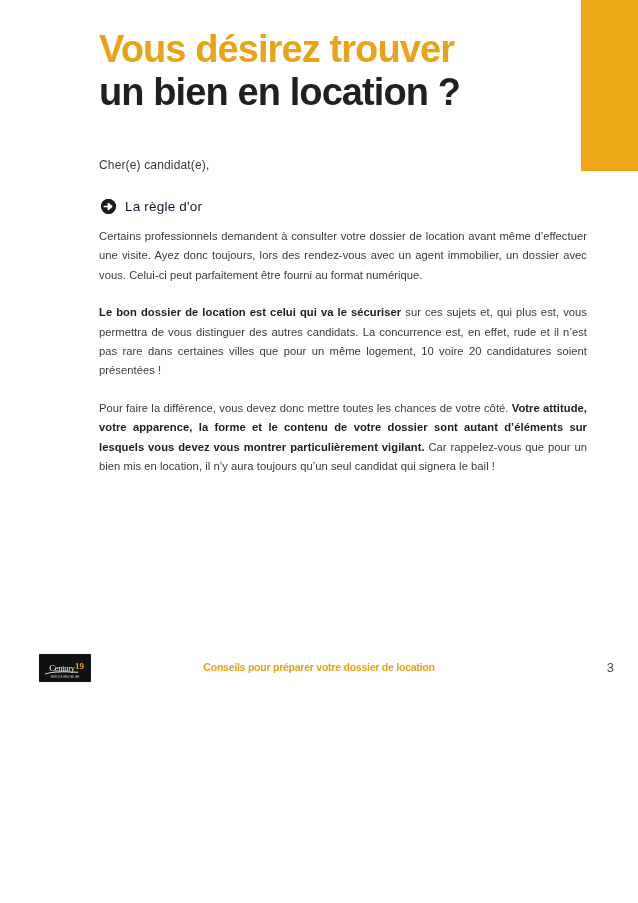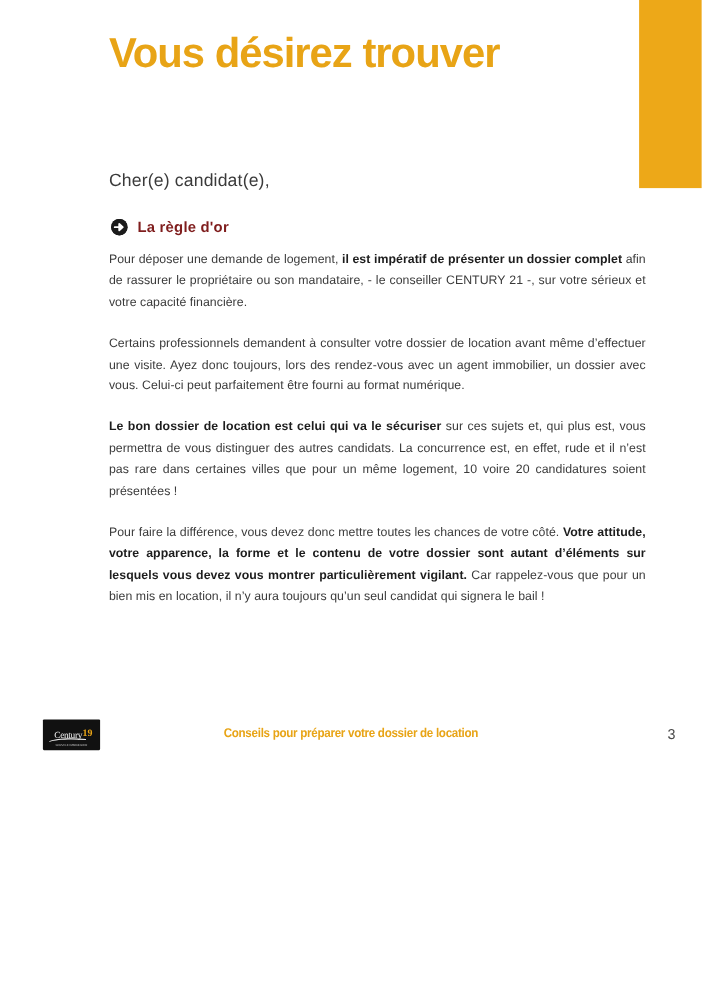--- a/index.html
+++ b/index.html
@@ -56,21 +56,21 @@
 
   
   .content {
     position: absolute;
     left: 99px;
     top: 157px;
     width: 488px;
   }
 
   .salutation {
-    font-size: 16px;
+    font-size: 12px;
     line-height: 16px;
     color: #3a3a3a;
     margin: 0 0 19px 0;
     letter-spacing: 0.15px;
   }
 
   .intro {
     font-size: 11.2px;
     line-height: 19.5px;
     font-weight: 700;
@@ -92,22 +92,22 @@
     width: 15px;
     height: 15px;
     flex: 0 0 15px;
     border-radius: 50%;
     background: #1b1b1b;
     position: relative;
   }
   .arrow-icon svg { display: block; }
   .section-title {
     font-size: 13.5px;
-    font-weight: 700;
-    color: #7f1d1d;
+    font-weight: 400;
+    color: #0f172a;
     letter-spacing: 0.2px;
   }
 
   
   p.para {
     font-size: 11.2px;
     line-height: 19.4px;
     color: #3a3a3a;
     text-align: justify;
     margin: 0 0 18px 0;
@@ -204,41 +204,41 @@
 </style>
 </head>
 <body>
 
 <div class="page">
 
   <div class="gold-block"></div>
 
   <div class="header">
     <div class="title-line gold">Vous désirez trouver</div>
+    <div class="title-line dark">un bien en location ?</div>
   </div>
 
   <div class="content">
 
     <p class="salutation">Cher(e) candidat(e),</p>
 
     <div class="intro">
     </div>
 
     <div class="section-head">
       <span class="arrow-icon">
         <svg width="15" height="15" viewBox="0 0 15 15" aria-hidden="true">
           <circle cx="7.5" cy="7.5" r="7.5" fill="#1b1b1b"></circle>
           <path d="M3.3 7.5 H8.4 M7.4 4.6 L10.6 7.5 L7.4 10.4 Z" stroke="#ffffff" stroke-width="1.7" fill="#ffffff" stroke-linecap="round" stroke-linejoin="round"></path>
         </svg>
       </span>
       <span class="section-title">La règle d'or</span>
     </div>
 
     <div id="paragraphs">
-        <p class="para"><span>Pour déposer une demande de logement, </span><b>il est impératif de présenter un dossier complet</b><span> afin de rassurer le propriétaire ou son mandataire, - le conseiller CENTURY 21 -, sur votre sérieux et votre capacité financière.</span></p>
         <p class="para"><span>Certains professionnels demandent à consulter votre dossier de location avant même d’effectuer une visite. Ayez donc toujours, lors des rendez-vous avec un agent immobilier, un dossier avec vous. Celui-ci peut parfaitement être fourni au format numérique.</span></p>
         <p class="para"><b>Le bon dossier de location est celui qui va le sécuriser</b><span> sur ces sujets et, qui plus est, vous permettra de vous distinguer des autres candidats. La concurrence est, en effet, rude et il n’est pas rare dans certaines villes que pour un même logement, 10 voire 20 candidatures soient présentées !</span></p>
         <p class="para"><span>Pour faire la différence, vous devez donc mettre toutes les chances de votre côté. </span><b>Votre attitude, votre apparence, la forme et le contenu de votre dossier sont autant d’éléments sur lesquels vous devez vous montrer particulièrement vigilant.</b><span> Car rappelez-vous que pour un bien mis en location, il n’y aura toujours qu’un seul candidat qui signera le bail !</span></p>
       </div>
 
   </div>
 
   <div class="footer">
 
     <div class="logo">

